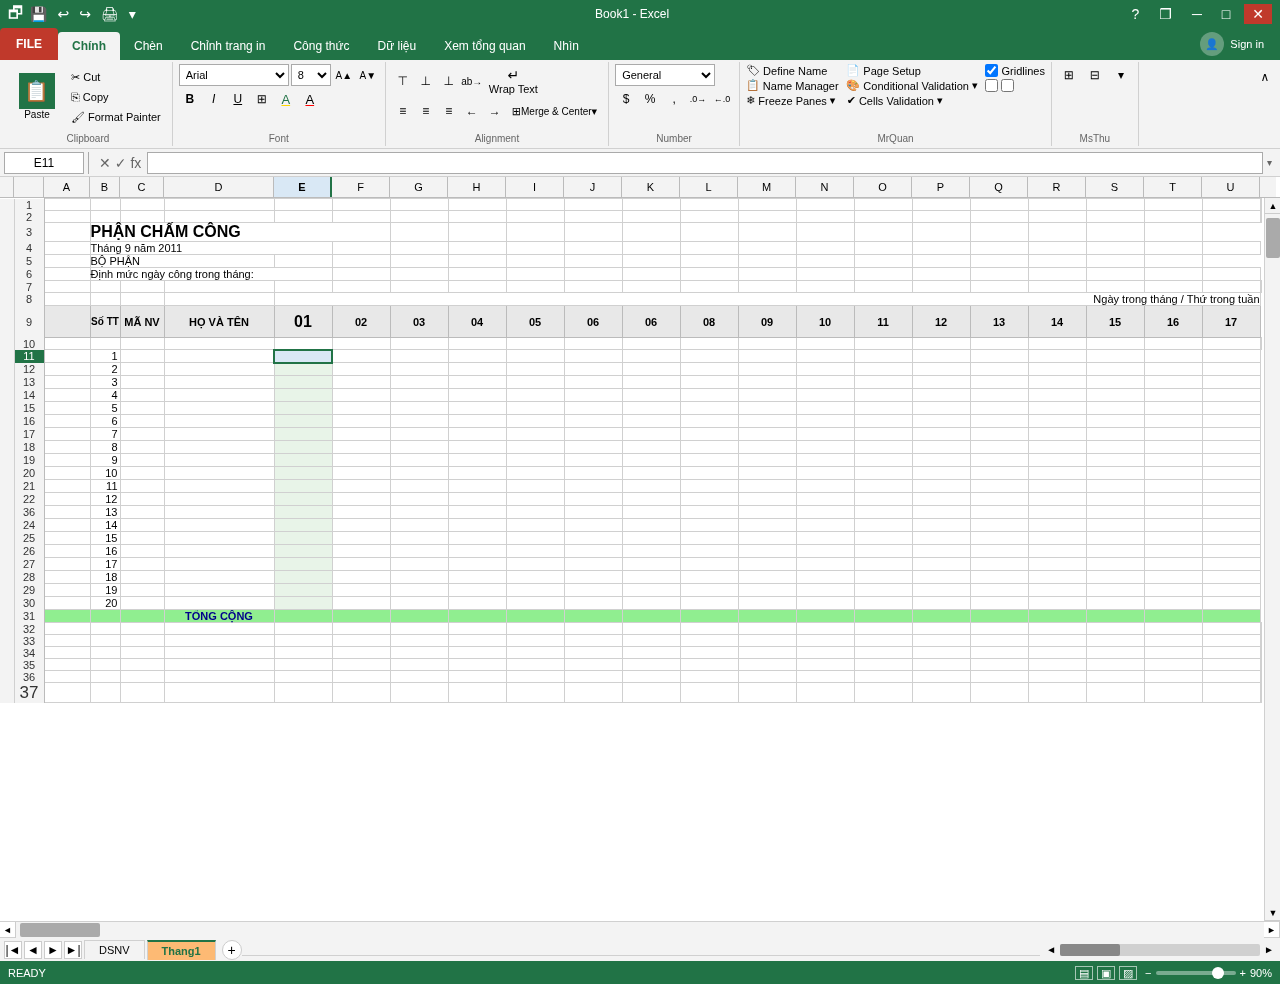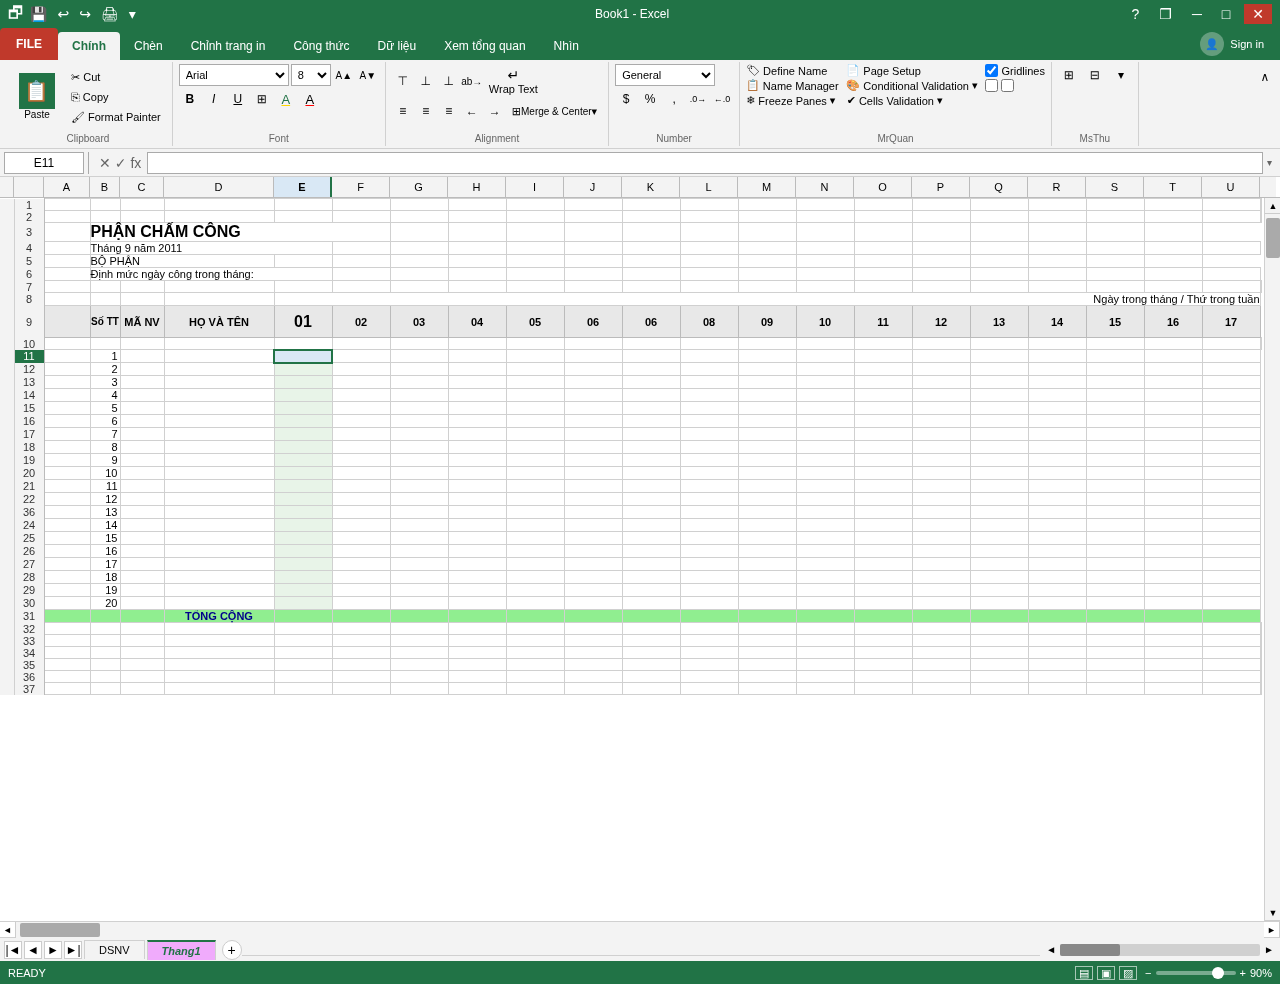--- a/index.html
+++ b/index.html
@@ -88,21 +88,21 @@
     .sheet-tabs-bar {
       display: flex;
       align-items: center;
       height: 24px;
       background: #f3f3f3;
       border-top: 1px solid #d0d0d0;
       padding: 0 4px;
     }
     .sheet-nav-btn { width: 18px; height: 18px; display: flex; align-items: center; justify-content: center; cursor: pointer; font-size: 12px; border: 1px solid #ccc; background: white; margin-right: 2px; }
     .sheet-tab { padding: 3px 14px; border: 1px solid #d0d0d0; background: #f3f3f3; cursor: pointer; font-size: 11px; margin-right: 2px; border-bottom: none; }
-    .sheet-tab.active { background: #f0abfc; border-top: 2px solid #217346; font-weight: 600; color: #217346; font-style: italic; }
+    .sheet-tab.active { background: #fdba74; border-top: 2px solid #217346; font-weight: 600; color: #217346; }
     .add-sheet-btn { width: 20px; height: 20px; display: flex; align-items: center; justify-content: center; cursor: pointer; border: 1px solid #ccc; border-radius: 50%; background: white; font-size: 14px; margin-left: 4px; }
 
     
     .status-bar {
       height: 24px;
       background: #217346;
       color: white;
       display: flex;
       align-items: center;
       justify-content: space-between;
@@ -1276,21 +1276,21 @@
               <td style="border: 1px solid rgb(208, 208, 208);"></td>
               <td style="border: 1px solid rgb(208, 208, 208);"></td>
               <td style="border: 1px solid rgb(208, 208, 208);"></td>
               <td style="border: 1px solid rgb(208, 208, 208);"></td>
               <td style="border: 1px solid rgb(208, 208, 208);"></td>
               <td style="border: 1px solid rgb(208, 208, 208);"></td>
               <td style="border: 1px solid rgb(208, 208, 208);"></td>
             </tr>
             <tr>
               <td style="width: 14px; min-width: 14px; background: rgb(243, 243, 243); border-right: 1px solid rgb(208, 208, 208);"></td>
-              <td style="width: 30px; min-width: 30px; background: rgb(243, 243, 243); text-align: center; border-right: 1px solid rgb(187, 187, 187); color: rgb(51, 51, 51); font-size: 11px; cursor: pointer;">37</td>
+              <td style="width: 30px; min-width: 30px; background: rgb(243, 243, 243); text-align: center; border-right: 1px solid rgb(187, 187, 187); color: rgb(51, 51, 51); font-size: 17px; cursor: pointer;">37</td>
               <td style="border: 1px solid rgb(208, 208, 208);"></td>
               <td style="border: 1px solid rgb(208, 208, 208);"></td>
               <td style="border: 1px solid rgb(208, 208, 208);"></td>
               <td style="border: 1px solid rgb(208, 208, 208);"></td>
               <td style="border: 1px solid rgb(208, 208, 208);"></td>
               <td style="border: 1px solid rgb(208, 208, 208);"></td>
               <td style="border: 1px solid rgb(208, 208, 208);"></td>
               <td style="border: 1px solid rgb(208, 208, 208);"></td>
               <td style="border: 1px solid rgb(208, 208, 208);"></td>
               <td style="border: 1px solid rgb(208, 208, 208);"></td>

